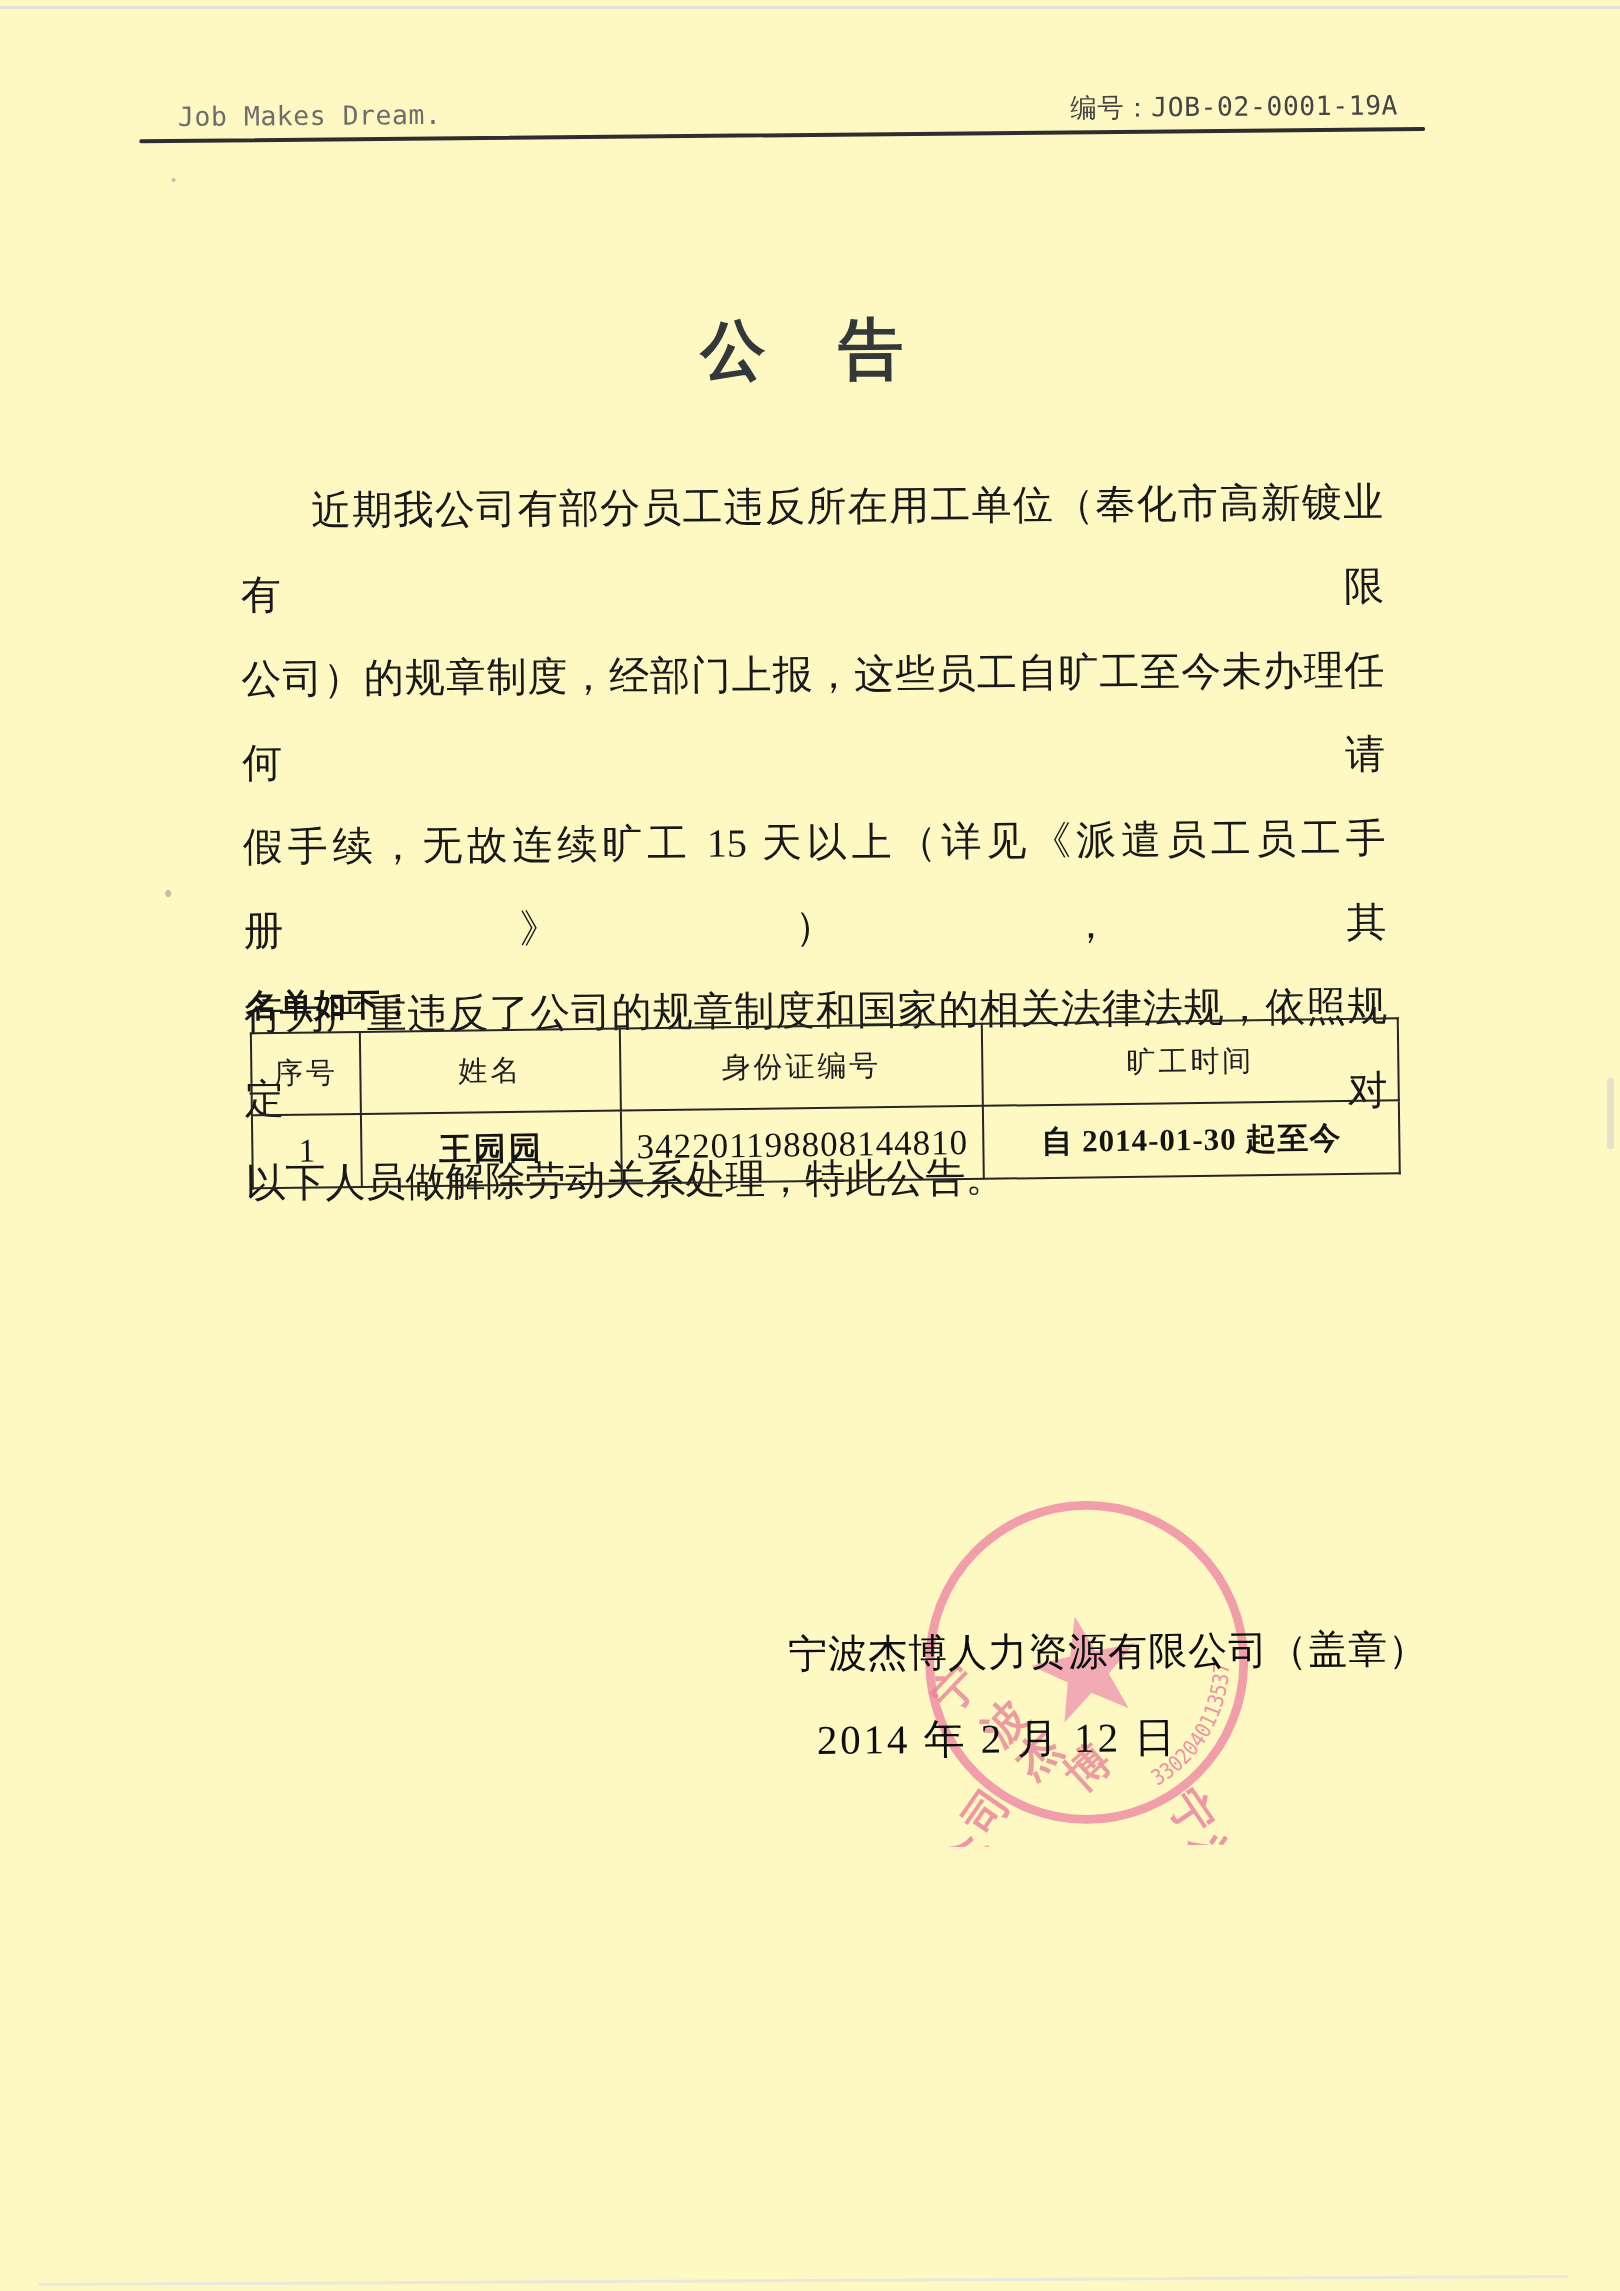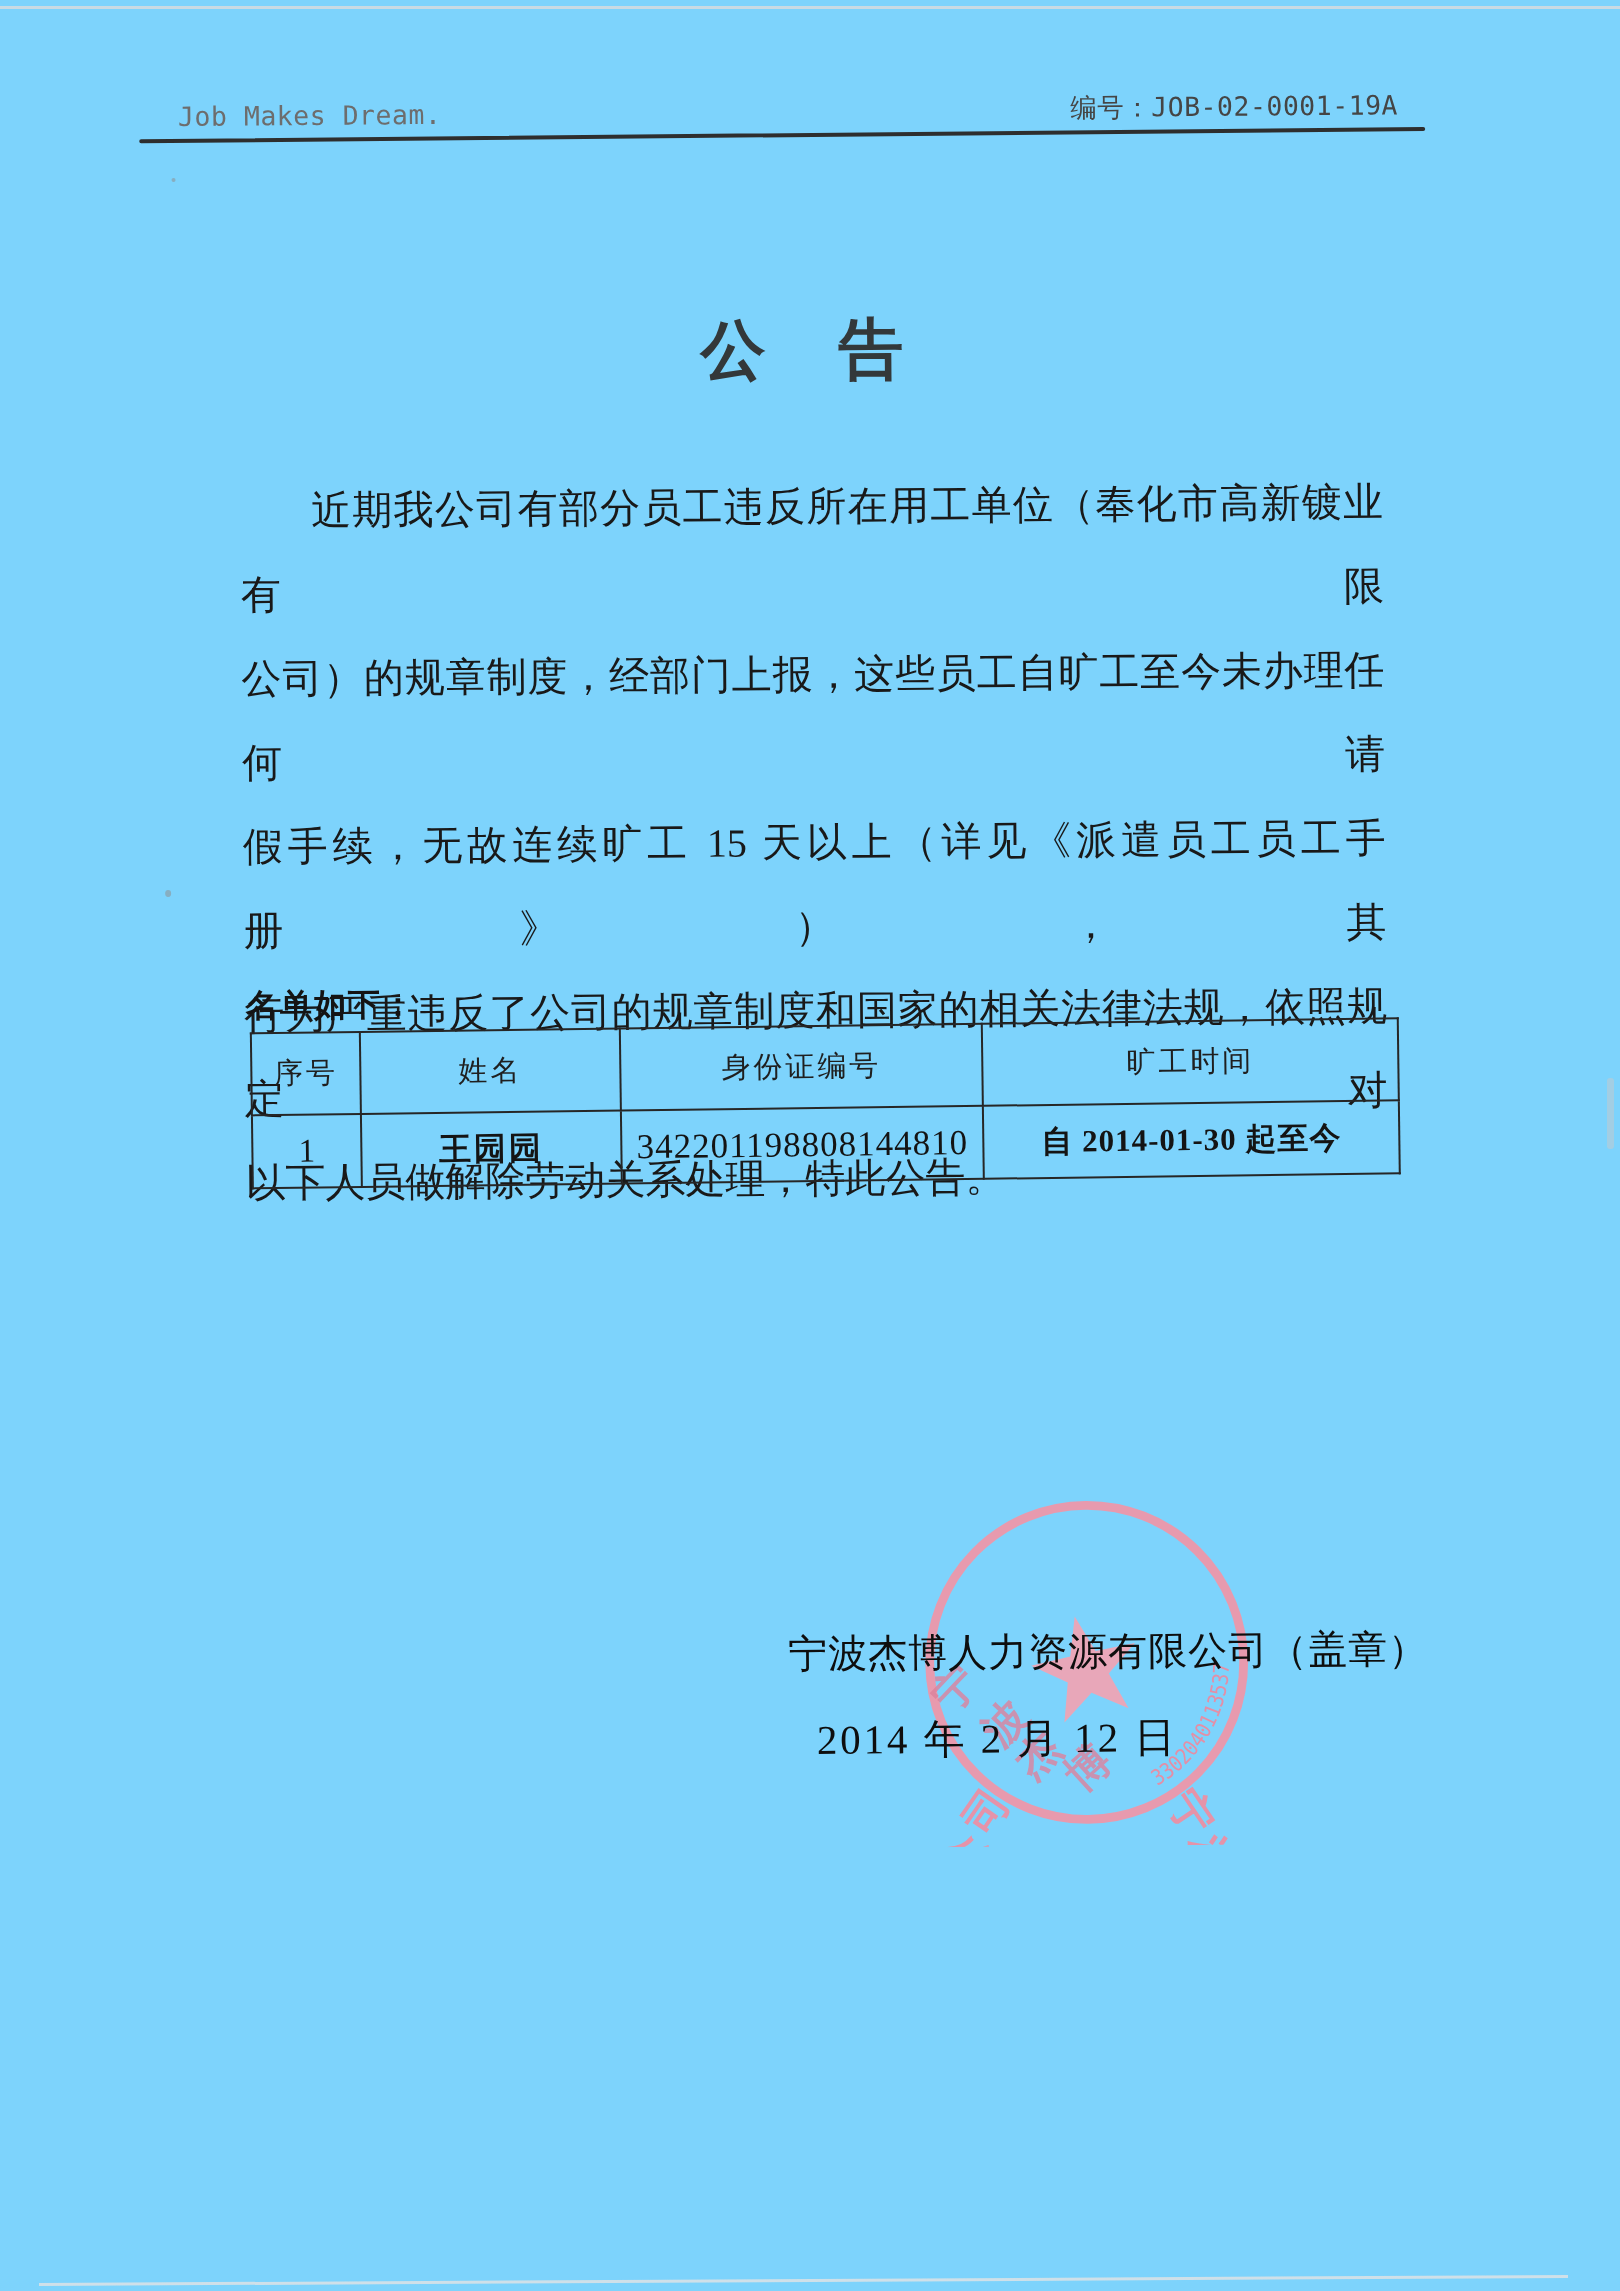--- a/index.html
+++ b/index.html
@@ -1,16 +1,16 @@
 <!DOCTYPE html>
 <html><head>
 <meta charset="utf-8">
 <style>
   html,body{margin:0;padding:0;background:#9a9a9a;}
-  .sheet{position:relative;width:1620px;height:2292px;margin:0 auto;background:#7dd3fc;
+  .sheet{position:relative;width:1620px;height:2292px;margin:0 auto;background:#fef9c3;
          overflow:hidden;font-family:"Liberation Serif","DejaVu Serif",serif;color:#1c1c1c;}
   .tilt{position:absolute;left:0;top:0;width:1620px;height:2292px;
         transform:rotate(-0.45deg);transform-origin:810px 1127px;}
 
   
   .scan-topline{position:absolute;left:0;top:5.9px;width:1620px;height:2.9px;background:#dcdcdc;opacity:.8;}
   .scan-bottomline{position:absolute;left:39px;bottom:9.8px;width:1529px;height:2.9px;background:#e3e3e3;
                    transform:rotate(-0.3deg);opacity:.8;}
   .speck{position:absolute;background:#8f8f8f;border-radius:50%;opacity:.55;}
   .smudge{position:absolute;right:5.9px;top:1078px;width:6.9px;height:71px;background:#c9c9c9;

